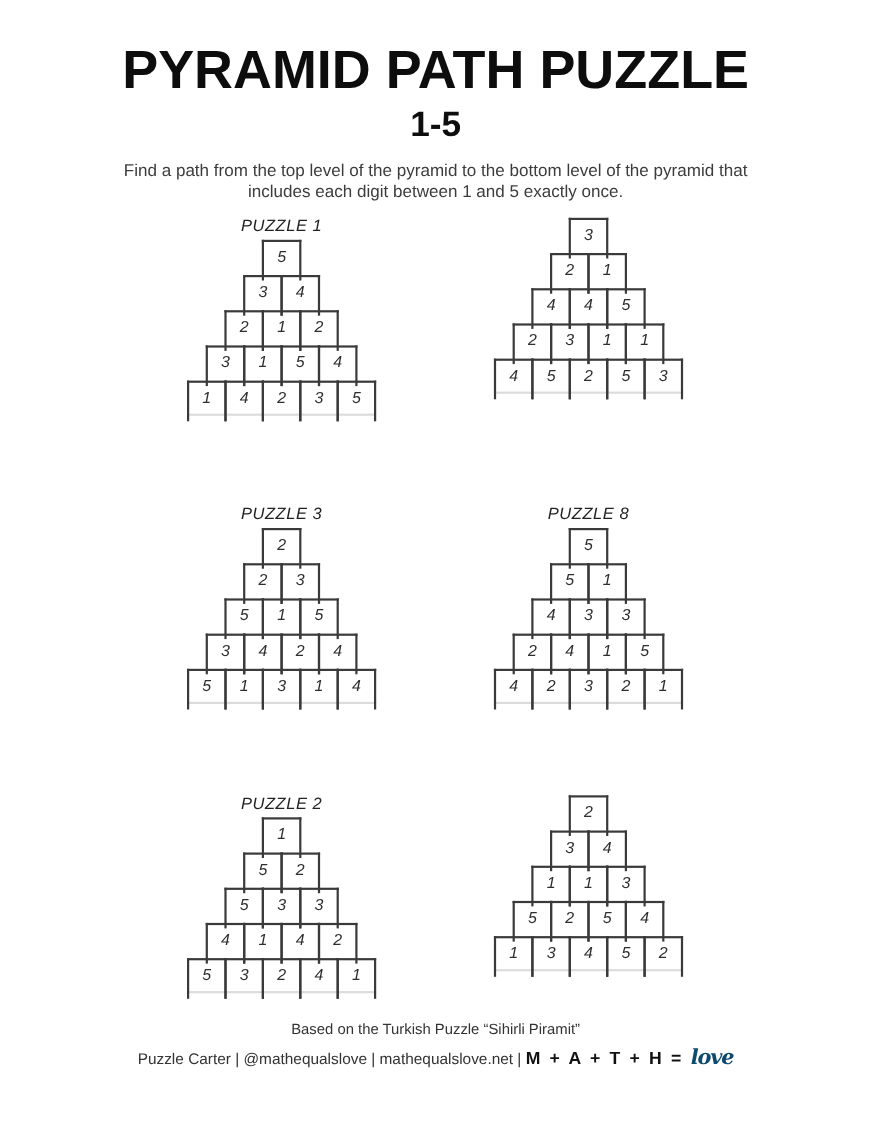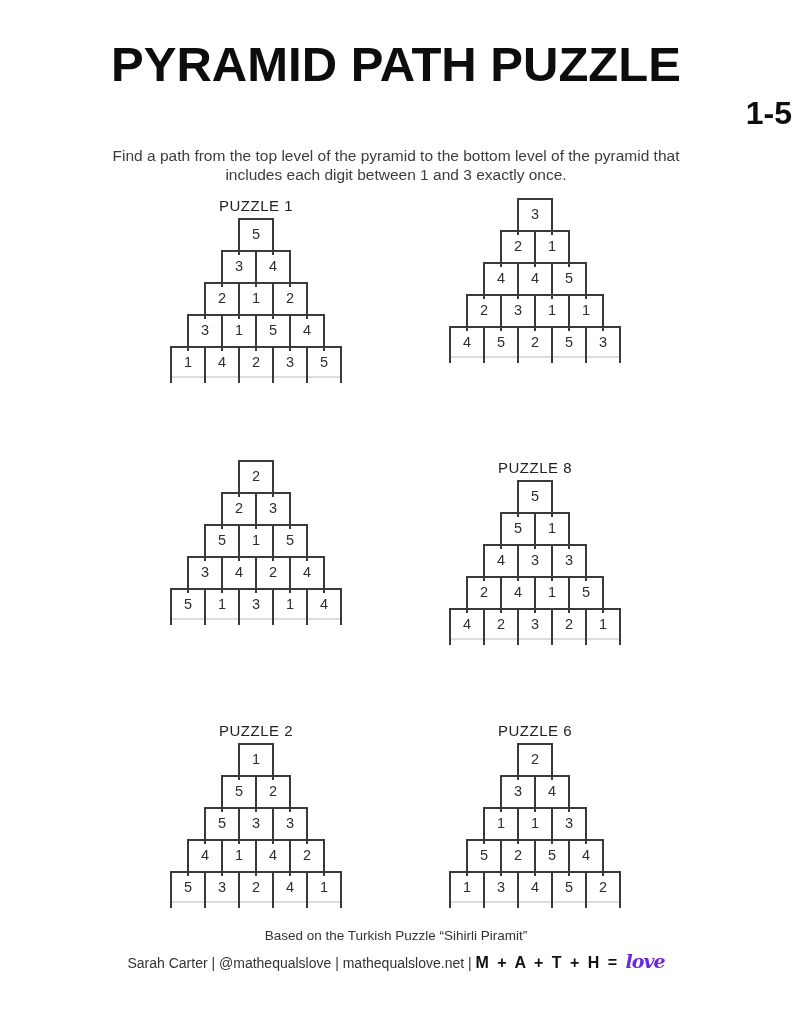--- a/index.html
+++ b/index.html
@@ -7,28 +7,28 @@
     width:792px;height:1024px;background:#ffffff;position:relative;
     font-family:"Liberation Sans",sans-serif;color:#1f1f1f;overflow:hidden;
   }
   .abs{position:absolute;}
   .title{
     top:36px;left:0;width:792px;text-align:center;
     font-size:49px;line-height:56px;font-weight:bold;color:#0d0d0d;
     letter-spacing:0px;
   }
   .subtitle{
-    top:96px;left:0;width:792px;text-align:right;
+    top:96px;left:0;width:792px;text-align:center;
     font-size:32px;line-height:34px;font-weight:bold;color:#0d0d0d;
   }
   .instructions{
     top:146px;left:46px;width:700px;text-align:center;
     font-size:15.5px;line-height:19px;color:#3c3c3c;
   }
-  .puzzle{position:absolute;width:320px;}
+  .puzzle{position:absolute;width:320px;font-style:italic;}
   .p1{left:96px;top:198px;}  .p2{left:375px;top:198px;}
   .p3{left:96px;top:460px;}  .p4{left:375px;top:460px;}
   .p5{left:96px;top:723px;}  .p6{left:375px;top:723px;}
   .puzzle-label{
     text-align:center;font-size:15px;line-height:16px;color:#222;
     letter-spacing:0.5px;margin-bottom:4px;
   }
   .pyramid{position:relative;width:170px;height:172px;margin:0 auto;}
   .pyr-row{position:absolute;height:37px;}
   .pyr-cell{
@@ -54,21 +54,21 @@
     font-size:19px;letter-spacing:-1px;
   }
 </style>
 </head>
 <body>
 
 <div class="abs title">PYRAMID PATH PUZZLE</div>
 <div class="abs subtitle">1-5</div>
 <div class="abs instructions">
   <div>Find a path from the top level of the pyramid to the bottom level of the pyramid that</div>
-  <div>includes each digit between 1 and 3 exactly once.</div>
+  <div>includes each digit between 1 and 5 exactly once.</div>
 </div>
 
 <section class="puzzle p1">
   <div class="puzzle-label">PUZZLE 1</div>
   <div class="pyramid">
       <div class="pyr-row" style="top: 0px; left: 67px; width: 36px;">
         <div class="pyr-cell" style="left: 0px; border-color: rgb(58, 58, 58);">5</div>
       </div>
       <div class="pyr-row" style="top: 32px; left: 50px; width: 70px;">
         <div class="pyr-cell" style="left: 0px; border-color: rgb(58, 58, 58);">3</div>
@@ -119,20 +119,21 @@
         <div class="pyr-cell" style="left: 0px; border-color: rgb(58, 58, 58);">4</div>
         <div class="pyr-cell" style="left: 34px; border-color: rgb(58, 58, 58);">5</div>
         <div class="pyr-cell" style="left: 68px; border-color: rgb(58, 58, 58);">2</div>
         <div class="pyr-cell" style="left: 102px; border-color: rgb(58, 58, 58);">5</div>
         <div class="pyr-cell" style="left: 136px; border-color: rgb(58, 58, 58);">3</div>
       </div>
       <div class="pyr-base" style="background: rgb(220, 220, 220);"></div>
     </div>
 </section>
 <section class="puzzle p3">
+  <div class="puzzle-label">PUZZLE 3</div>
   <div class="pyramid">
       <div class="pyr-row" style="top: 0px; left: 67px; width: 36px;">
         <div class="pyr-cell" style="left: 0px; border-color: rgb(58, 58, 58);">2</div>
       </div>
       <div class="pyr-row" style="top: 32px; left: 50px; width: 70px;">
         <div class="pyr-cell" style="left: 0px; border-color: rgb(58, 58, 58);">2</div>
         <div class="pyr-cell" style="left: 34px; border-color: rgb(58, 58, 58);">3</div>
       </div>
       <div class="pyr-row" style="top: 64px; left: 33px; width: 104px;">
         <div class="pyr-cell" style="left: 0px; border-color: rgb(58, 58, 58);">5</div>
@@ -211,21 +212,20 @@
         <div class="pyr-cell" style="left: 0px; border-color: rgb(58, 58, 58);">5</div>
         <div class="pyr-cell" style="left: 34px; border-color: rgb(58, 58, 58);">3</div>
         <div class="pyr-cell" style="left: 68px; border-color: rgb(58, 58, 58);">2</div>
         <div class="pyr-cell" style="left: 102px; border-color: rgb(58, 58, 58);">4</div>
         <div class="pyr-cell" style="left: 136px; border-color: rgb(58, 58, 58);">1</div>
       </div>
       <div class="pyr-base" style="background: rgb(220, 220, 220);"></div>
     </div>
 </section>
 <section class="puzzle p6">
-  <div class="puzzle-label">PUZZLE 6</div>
   <div class="pyramid">
       <div class="pyr-row" style="top: 0px; left: 67px; width: 36px;">
         <div class="pyr-cell" style="left: 0px; border-color: rgb(58, 58, 58);">2</div>
       </div>
       <div class="pyr-row" style="top: 32px; left: 50px; width: 70px;">
         <div class="pyr-cell" style="left: 0px; border-color: rgb(58, 58, 58);">3</div>
         <div class="pyr-cell" style="left: 34px; border-color: rgb(58, 58, 58);">4</div>
       </div>
       <div class="pyr-row" style="top: 64px; left: 33px; width: 104px;">
         <div class="pyr-cell" style="left: 0px; border-color: rgb(58, 58, 58);">1</div>
@@ -244,14 +244,14 @@
         <div class="pyr-cell" style="left: 68px; border-color: rgb(58, 58, 58);">4</div>
         <div class="pyr-cell" style="left: 102px; border-color: rgb(58, 58, 58);">5</div>
         <div class="pyr-cell" style="left: 136px; border-color: rgb(58, 58, 58);">2</div>
       </div>
       <div class="pyr-base" style="background: rgb(220, 220, 220);"></div>
     </div>
 </section>
 
 <div class="abs footer-attrib">Based on the Turkish Puzzle “Sihirli Piramit”</div>
 <div class="abs footer-credit">
-  <span>Sarah Carter | @mathequalslove | mathequalslove.net | </span><span class="logo">M + A + T + H = </span><span class="love" style="color: #6d28d9;">love</span>
+  <span>Puzzle Carter | @mathequalslove | mathequalslove.net | </span><span class="logo">M + A + T + H = </span><span class="love" style="color: #0c4a6e;">love</span>
 </div>
 
 </body></html>

